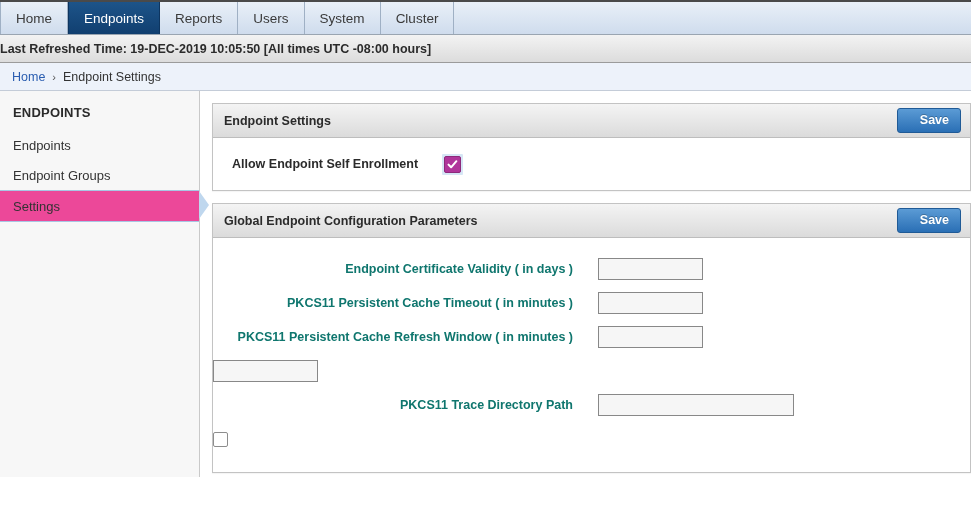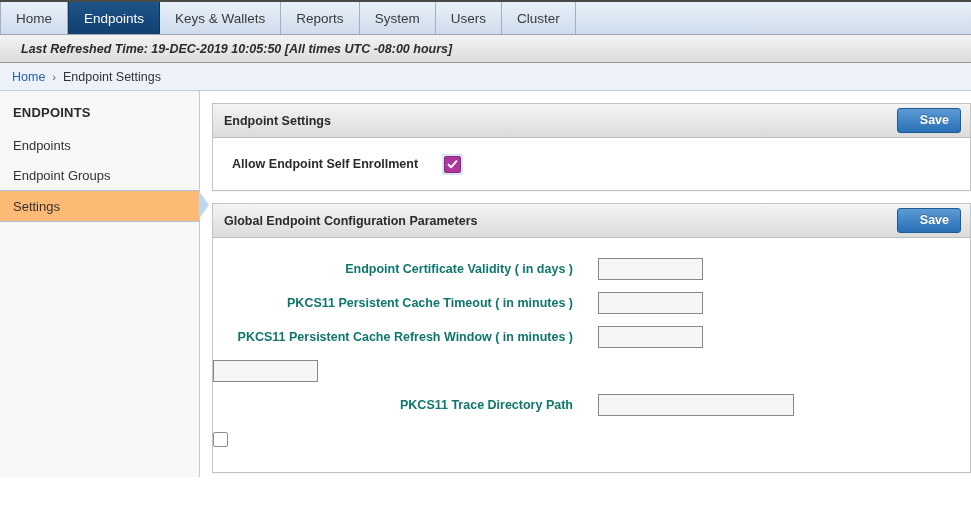--- a/index.html
+++ b/index.html
@@ -50,27 +50,26 @@
     border-right: 1px solid #0d3560;
     border-left: 1px solid #0d3560;
     font-weight: normal;
   }
 
   
   #refresh-bar {
     height: 27px;
     display: flex;
     align-items: center;
-    padding-left: 21px;
+    padding-left: 0;
     background: linear-gradient(to bottom, #f3f3f3 0%, #dcdcdc 100%);
     border-bottom: 1px solid #9b9b9b;
     font-weight: bold;
     font-size: 12.5px;
     color: #2b2b2b;
-    font-style: italic;
   }
 
   
   #breadcrumb-bar {
     height: 27px;
     display: flex;
     align-items: center;
     padding-left: 12px;
     background: #edf2fa;
     border-bottom: 1px solid #c4ccd8;
@@ -116,21 +115,21 @@
     height: 30px;
     display: flex;
     align-items: center;
     padding-left: 13px;
     font-size: 13px;
     color: #333;
     cursor: pointer;
     position: relative;
   }
   .side-item.selected {
-    background: #fdba74;
+    background: #ec4899;
     border-top: 1px solid #a8c6e4;
     border-bottom: 1px solid #a8c6e4;
   }
   .side-item.selected .pointer {
     position: absolute;
     right: -10px;
     top: 0;
     width: 0;
     height: 0;
     border-top: 14px solid transparent;
@@ -277,24 +276,23 @@
   .info-icon { display:block; }
 </style>
 </head>
 <body>
 
 <div id="top-rule"></div>
 
 <div id="nav-tabs">
     <div class="nav-tab">Home</div>
     <div class="nav-tab active">Endpoints</div>
-    <div class="nav-tab">Keys &amp; Wallets</div>
     <div class="nav-tab">Reports</div>
+    <div class="nav-tab">Users</div>
     <div class="nav-tab">System</div>
-    <div class="nav-tab">Users</div>
     <div class="nav-tab">Cluster</div>
   </div>
 
 <div id="refresh-bar">
   <span>Last Refreshed Time: 19-DEC-2019 10:05:50 [All times UTC -08:00 hours]</span>
 </div>
 
 <div id="breadcrumb-bar">
   <a href="#">Home</a>
   <span class="crumb-sep">›</span>

